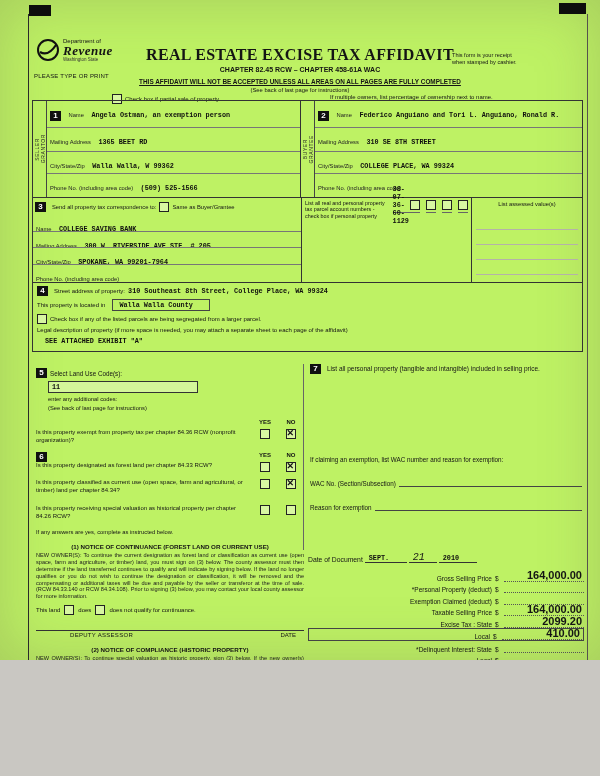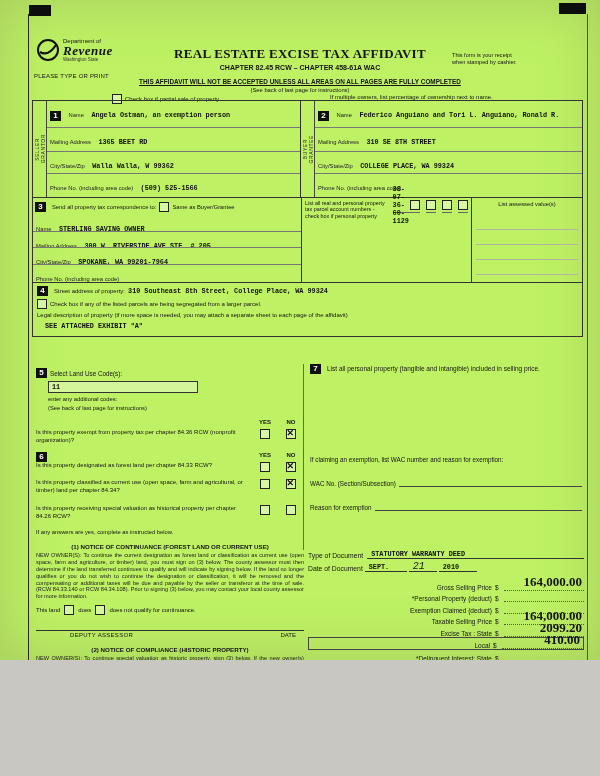--- a/index.html
+++ b/index.html
@@ -17,21 +17,21 @@
   .abs{position:absolute;}
 
   
   .logo{left:36px;top:38px;display:flex;align-items:flex-start;gap:3px;}
   .logo-txt{line-height:1;}
   .dept-small{font-size:6px;}
   .dept-big{font-family:"Liberation Serif",serif;font-style:italic;font-weight:bold;font-size:13px;letter-spacing:.5px;}
   .dept-state{font-size:4.5px;color:#333;margin-top:1px;}
   .please-type{left:34px;top:73px;font-size:6px;letter-spacing:.2px;}
   .title-block{left:140px;top:46px;width:320px;text-align:center;}
-  .form-title{font-family:"Liberation Serif",serif;font-weight:bold;font-size:13px;letter-spacing:.3px;}
+  .form-title{font-family:"Liberation Serif",serif;font-weight:bold;font-size:16px;letter-spacing:.3px;}
   .form-chapter{font-size:7px;font-weight:bold;margin-top:2px;}
   .receipt{left:452px;top:52px;width:132px;font-size:5.6px;line-height:1.25;}
   .warning{left:0;top:78px;width:600px;text-align:center;font-size:6.4px;font-weight:bold;text-decoration:underline;}
   .seeback{left:0;top:87px;width:600px;text-align:center;font-size:5.8px;}
   .checkrow{left:112px;top:94px;font-size:6px;display:flex;align-items:center;gap:3px;}
   .multirow{left:330px;top:94px;font-size:6px;}
 
   
   .secnum{display:inline-block;min-width:11px;height:10px;line-height:10px;background:#101010;color:#fff;
     font-size:8px;font-weight:bold;text-align:center;margin-right:3px;vertical-align:-1px;}
@@ -107,21 +107,21 @@
   .money{left:308px;top:550px;width:276px;}
   .trow{display:flex;align-items:flex-end;font-size:6.8px;}
   .trow .tval{flex:1;border-bottom:1px solid #333;margin-left:4px;padding-left:4px;}
   .drow{display:flex;align-items:flex-end;font-size:6.8px;margin-top:4px;gap:2px;}
   .dseg{border-bottom:1px solid #333;padding:0 4px;}
   .hand{font-family:"DejaVu Serif",serif;font-style:italic;font-size:10px;line-height:8px;}
   .mrows{margin-top:7px;}
   .mrow{display:flex;align-items:flex-end;height:11.6px;font-size:6.5px;}
   .mlabel{flex:1;text-align:right;padding-right:3px;}
   .mdollar{width:9px;}
-  .mval{width:80px;border-bottom:1px dotted #555;font-family:Liberation Serif, serif;font-weight:bold;font-size:13px;text-align:right;padding-right:2px;box-sizing:border-box;}
+  .mval{width:80px;border-bottom:1px dotted #555;font-family:Liberation Sans, sans-serif;font-weight:bold;font-size:11px;text-align:right;padding-right:2px;box-sizing:border-box;}
   .mrow.boxed{border:1px solid #444;height:13px;padding-right:1px;box-sizing:border-box;}
   .mrow.total .mval{border-bottom:1.5px solid #222;}
   .mindue{margin-top:14px;text-align:center;font-size:6.2px;font-weight:bold;}
 </style>
 </head>
 <body>
 
 <div class="paper">
   <div class="scanmark m1"></div>
   <div class="scanmark m2"></div>
@@ -215,21 +215,21 @@
     <div class="s3">
       <div class="s3c1">
         <div class="s3head">
           <span class="secnum">3</span>
           <span>Send all property tax correspondence to:</span>
           <span class="cb"></span>
           <span>Same as Buyer/Grantee</span>
         </div>
         <div class="s3row">
           <span class="lbl">Name</span>
-          <span class="val">STERLING SAVING OWNER</span>
+          <span class="val">COLLEGE SAVING BANK</span>
         </div>
         <div class="s3row">
           <span class="lbl">Mailing Address</span>
           <span class="val">300 W. RIVERSIDE AVE STE. # 205</span>
         </div>
         <div class="s3row">
           <span class="lbl">City/State/Zip</span>
           <span class="val">SPOKANE, WA 99201-7964</span>
         </div>
         <div class="s3row">
@@ -262,20 +262,24 @@
         <div class="blankrow"></div>
         <div class="blankrow"></div>
       </div>
     </div>
 
     <div class="s4">
       <div class="s4row">
         <span class="secnum">4</span>
         <span>Street address of property:</span>
         <span class="val">310 Southeast 8th Street, College Place, WA  99324</span>
+      </div>
+      <div class="s4row">
+        <span>This property is located in</span>
+        <span class="locbox val">Walla Walla County</span>
       </div>
       <div class="s4row">
         <span class="cb"></span>
         <span>Check box if any of the listed parcels are being segregated from a larger parcel.</span>
       </div>
       <div class="s4row">
         <span>Legal description of property (if more space is needed, you may attach a separate sheet to each page of the affidavit)</span>
       </div>
       <div class="legalval val">SEE ATTACHED EXHIBIT "A"</div>
     </div>
@@ -374,24 +378,20 @@
       <span>WAC No. (Section/Subsection)</span>
       <span class="uline"></span>
     </div>
     <div class="exrow">
       <span>Reason for exemption</span>
       <span class="uline"></span>
     </div>
   </div>
 
   <div class="abs money">
-    <div class="trow">
-      <span>Type of Document</span>
-      <span class="tval val">STATUTORY WARRANTY DEED</span>
-    </div>
     <div class="drow">
       <span>Date of Document</span>
       <span class="dseg val" style="min-width:34px;">SEPT.</span>
       <span class="dseg hand" style="min-width:20px;font-family:Liberation Mono, monospace;">21</span>
       <span class="dseg val" style="min-width:30px;">2010</span>
     </div>
     <div class="mrows">
       <div class="mrow">
         <span class="mlabel">Gross Selling Price</span>
         <span class="mdollar">$</span>

